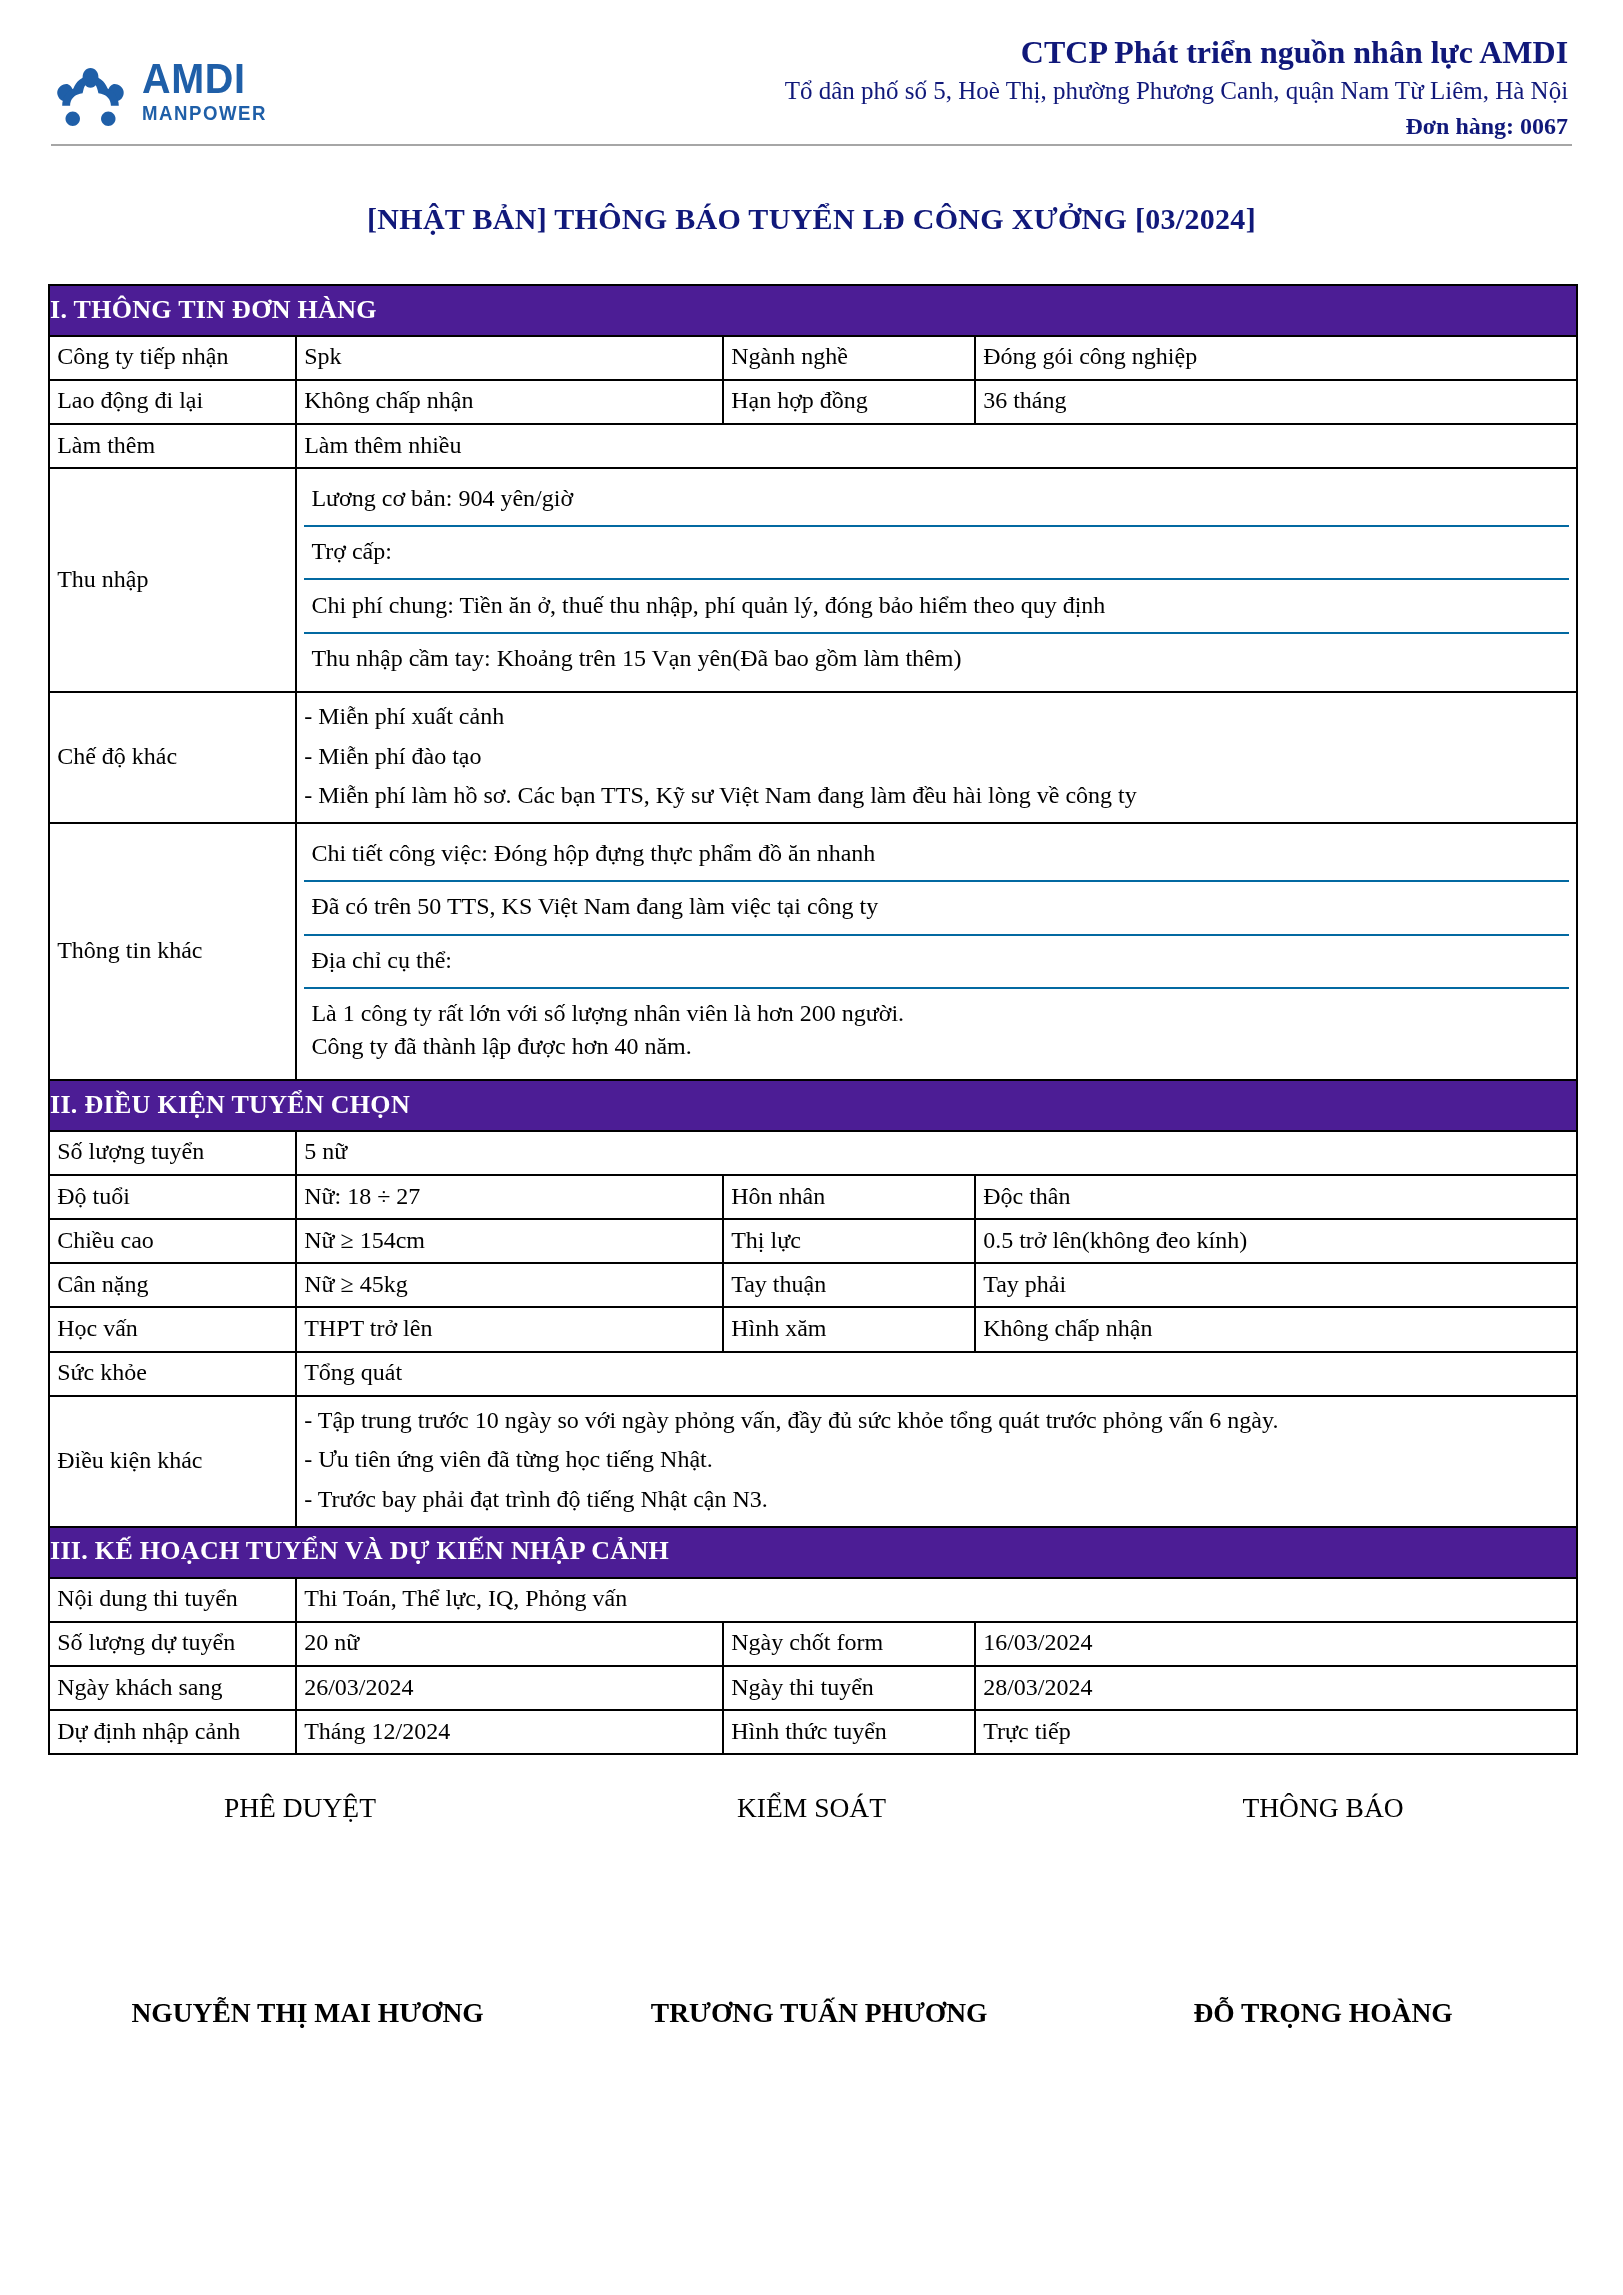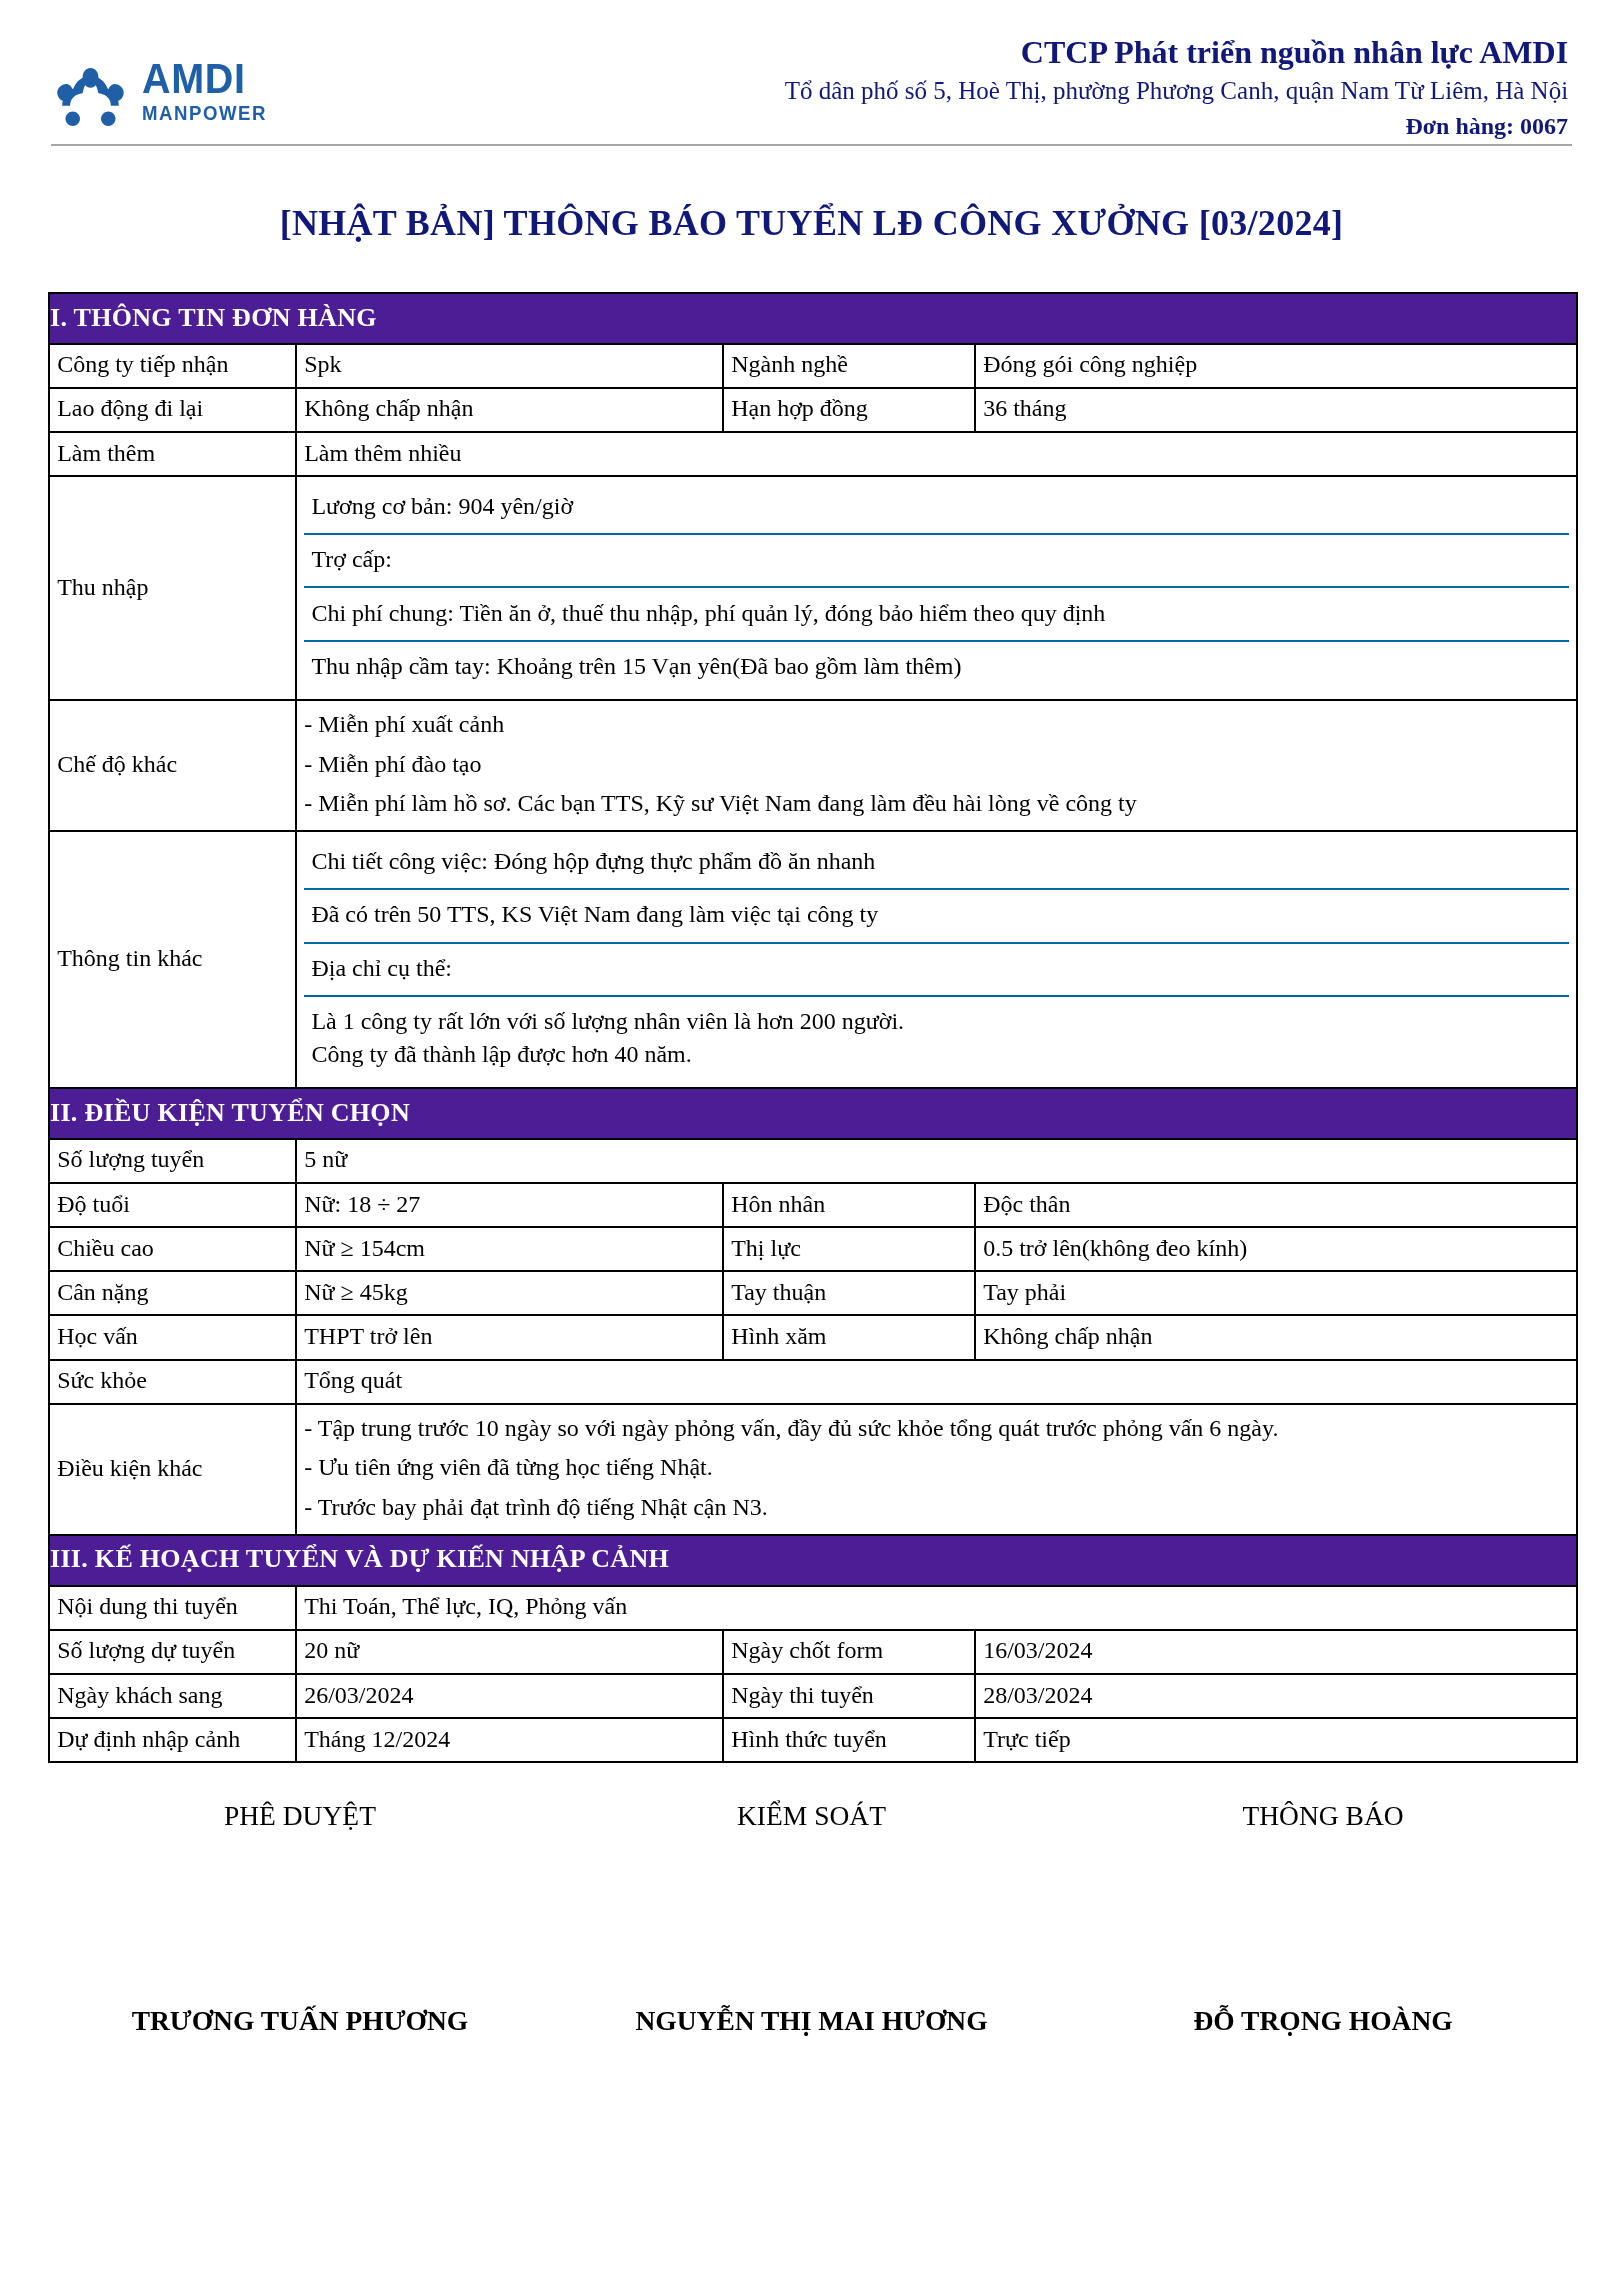--- a/index.html
+++ b/index.html
@@ -100,21 +100,21 @@
   .header-rule {
     margin: 0 51px;
     height: 2px;
     background: #a6a6a6;
   }
 
   
   .doc-title {
     text-align: center;
     color: #10187a;
-    font-size: 36px;
+    font-size: 30px;
     font-weight: bold;
     margin-top: 56px;
     margin-bottom: 0;
     letter-spacing: 0.3px;
   }
 
   
   .tbl-wrap {
     margin: 48px 48px 0 48px;
   }
@@ -430,19 +430,19 @@
       </table>
   </div>
 
   <div class="sign-row">
     <div class="sign-col c1">PHÊ DUYỆT</div>
     <div class="sign-col c2">KIỂM SOÁT</div>
     <div class="sign-col c3">THÔNG BÁO</div>
   </div>
 
   <div class="sign-names">
+    <div class="sign-col c2">NGUYỄN THỊ MAI HƯƠNG</div>
     <div class="sign-col c1">TRƯƠNG TUẤN PHƯƠNG</div>
-    <div class="sign-col c2">NGUYỄN THỊ MAI HƯƠNG</div>
     <div class="sign-col c3">ĐỖ TRỌNG HOÀNG</div>
   </div>
 
 </div>
 
 
 </body></html>

